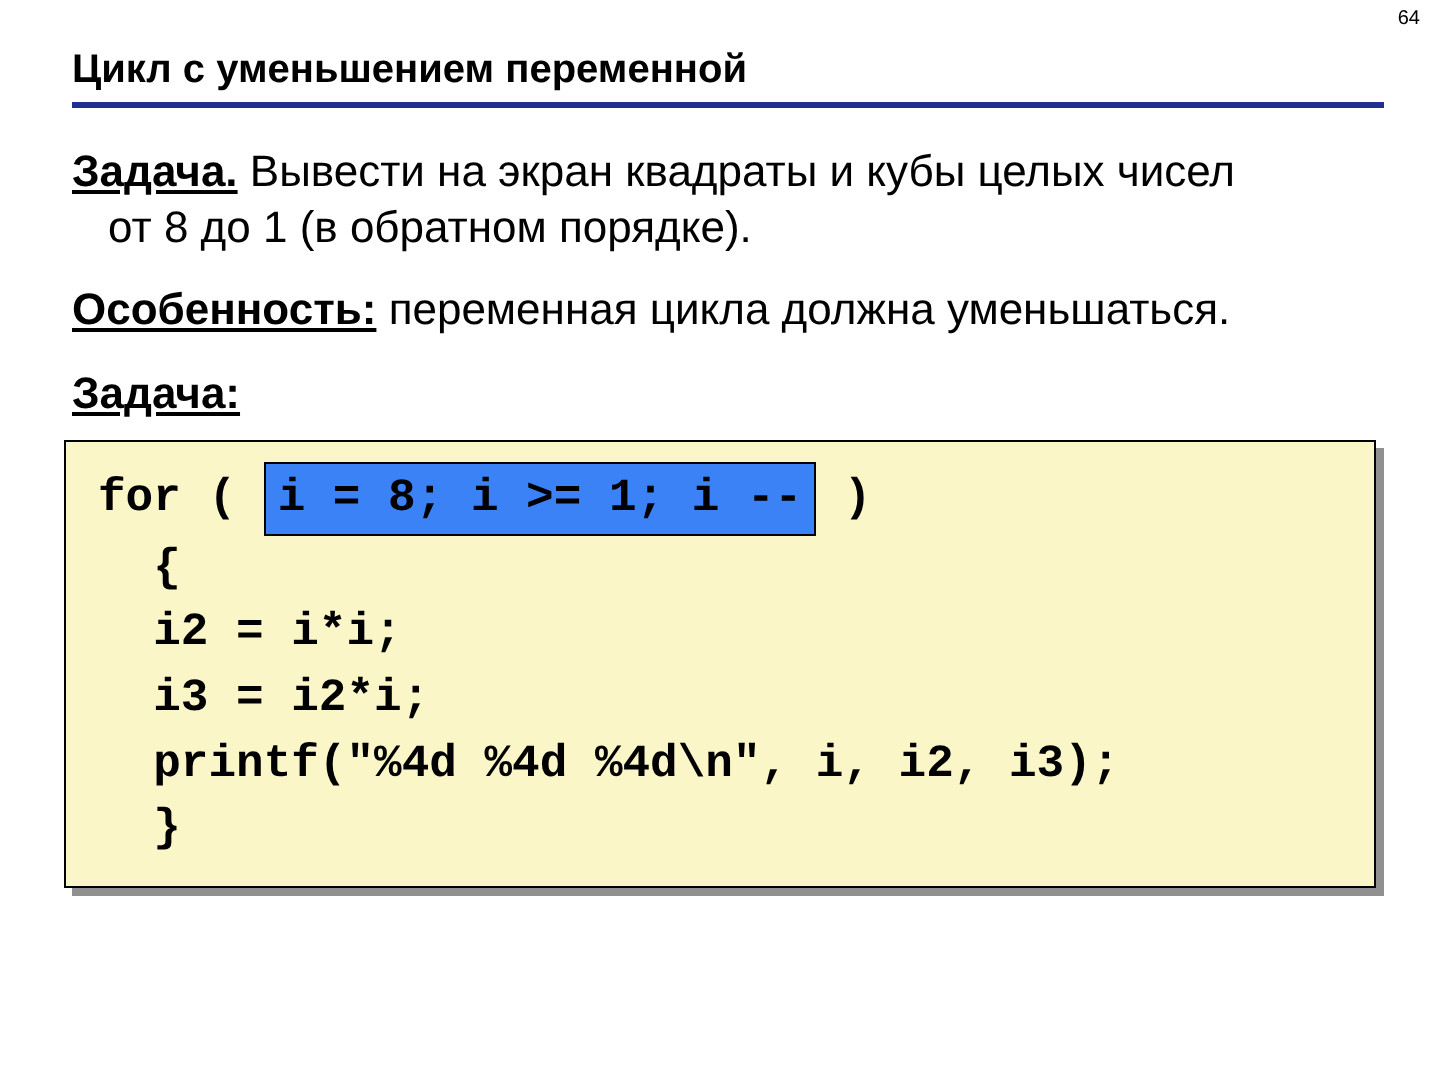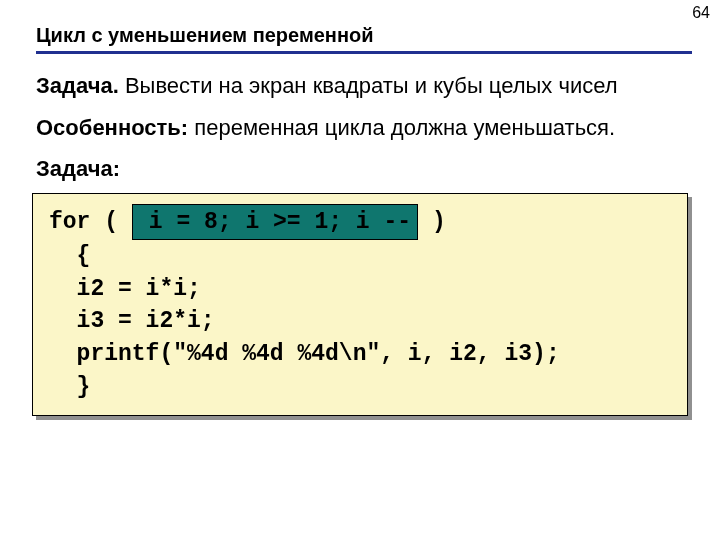--- a/index.html
+++ b/index.html
@@ -9,39 +9,39 @@
     background: #fff;
     font-family: Arial, Helvetica, sans-serif;
     color: #000;
     position: relative;
     padding: 18px 28px 20px 36px;
   }
   .page-num {
     position: absolute;
     top: 4px;
     right: 10px;
-    font-size: 16px;
+    font-size: 10px;
   }
   .title {
     font-size: 20px;
     font-weight: bold;
     margin-top: 6px;
     margin-bottom: 4px;
   }
   .title-rule {
     border: none;
     border-top: 3px solid #203090;
     margin-bottom: 18px;
   }
   .para {
     font-size: 22px;
     line-height: 1.25;
     margin-bottom: 14px;
   }
-  .u { }
+  .u { text-decoration: underline; }
   .bold { font-weight: bold; }
   .indent-line { padding-left: 18px; }
   .code-shadow {
     background: #909090;
     margin-top: 4px;
     margin-bottom: 10px;
   }
   .code-block {
     background: #fbf6c8;
     border: 1.5px solid #000;
@@ -49,36 +49,37 @@
     top: -4px;
     left: -4px;
     padding: 10px 16px 12px 16px;
     font-family: "Courier New", Courier, monospace;
     font-size: 23px;
     font-weight: bold;
     line-height: 1.42;
     white-space: pre;
   }
   .hl {
-    background: #0f766e;
+    background: #3b82f6;
     border: 1.5px solid #000;
-    padding: 1px 6px 1px 16px;
+    padding: 1px 6px 1px 6px;
     display: inline-block;
   }
 </style>
 </head>
 <body>
 
 <div class="page-num">64</div>
 
 <h1 class="title">Цикл с уменьшением переменной</h1>
 <hr class="title-rule">
 
 <p class="para">
   <span class="u bold">Задача.</span><span> Вывести на экран квадраты и кубы целых чисел</span><br>
+  <span class="indent-line">от 8 до 1 (в обратном порядке).</span>
 </p>
 
 <p class="para">
   <span class="u bold">Особенность:</span><span> переменная цикла должна уменьшаться.</span>
 </p>
 
 <p class="para">
   <span class="u bold">Задача:</span>
 </p>
 

